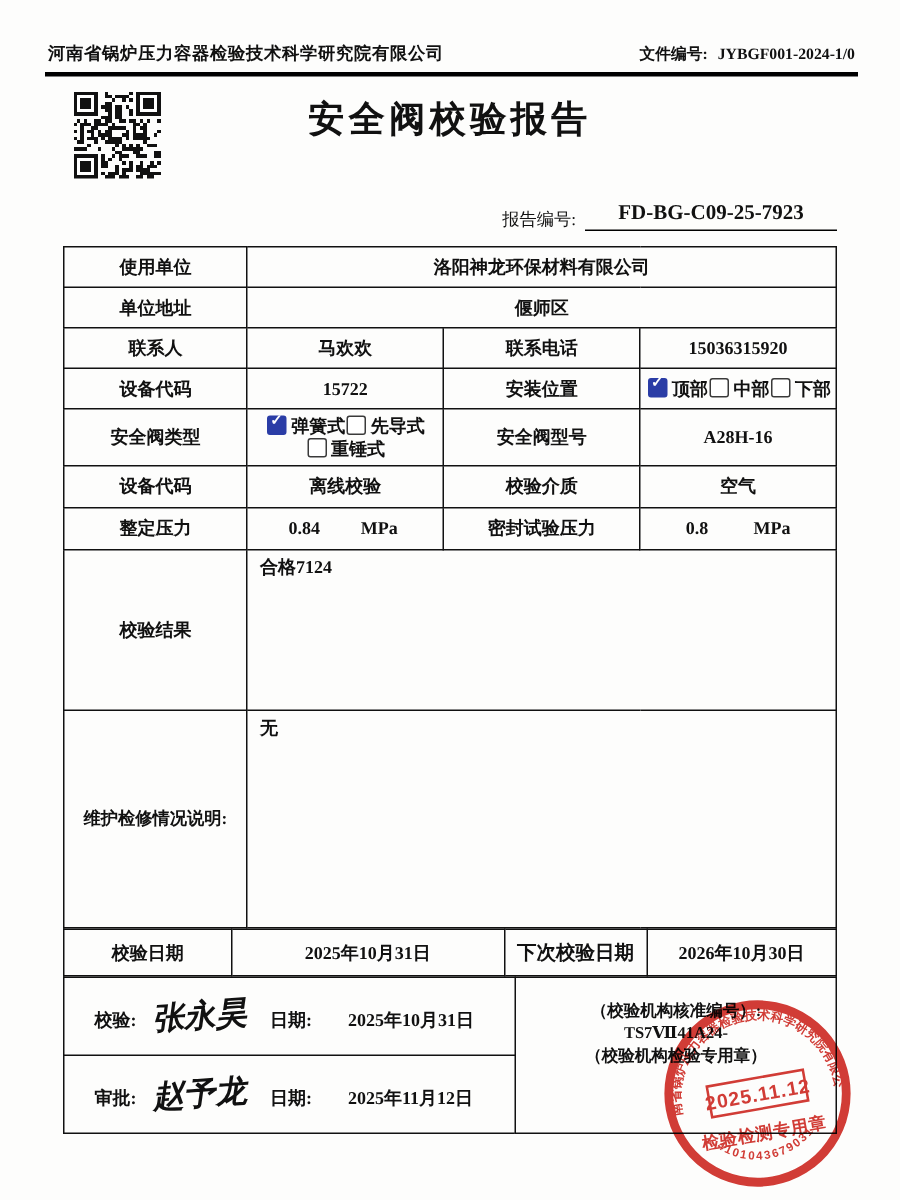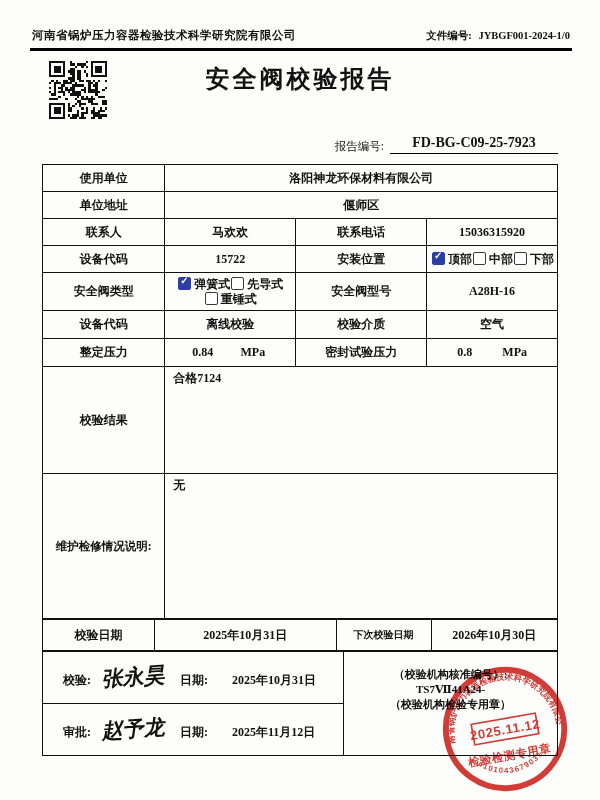--- a/index.html
+++ b/index.html
@@ -351,21 +351,21 @@
       <td colspan="3" class="bigcell2">无</td>
     </tr>
   </tbody>
     </table>
 
   <table class="tB">
     <tbody>
         <tr style="height:31px;">
       <td class="c1">校验日期</td>
       <td class="c2">2025年10月31日</td>
-      <td class="c3" style="font-size:10px;">下次校验日期</td>
+      <td class="c3" style="font-size:13px;">下次校验日期</td>
       <td class="c4">2026年10月30日</td>
     </tr>
   </tbody>
     </table>
 
   <table class="tC">
     <tbody>
         <tr class="sigrow">
       <td class="cL sigcell">
         <span class="lab">校验:</span><span class="sig">张永昊</span><span class="lab dlab">日期:</span><span>2025年10月31日</span>

